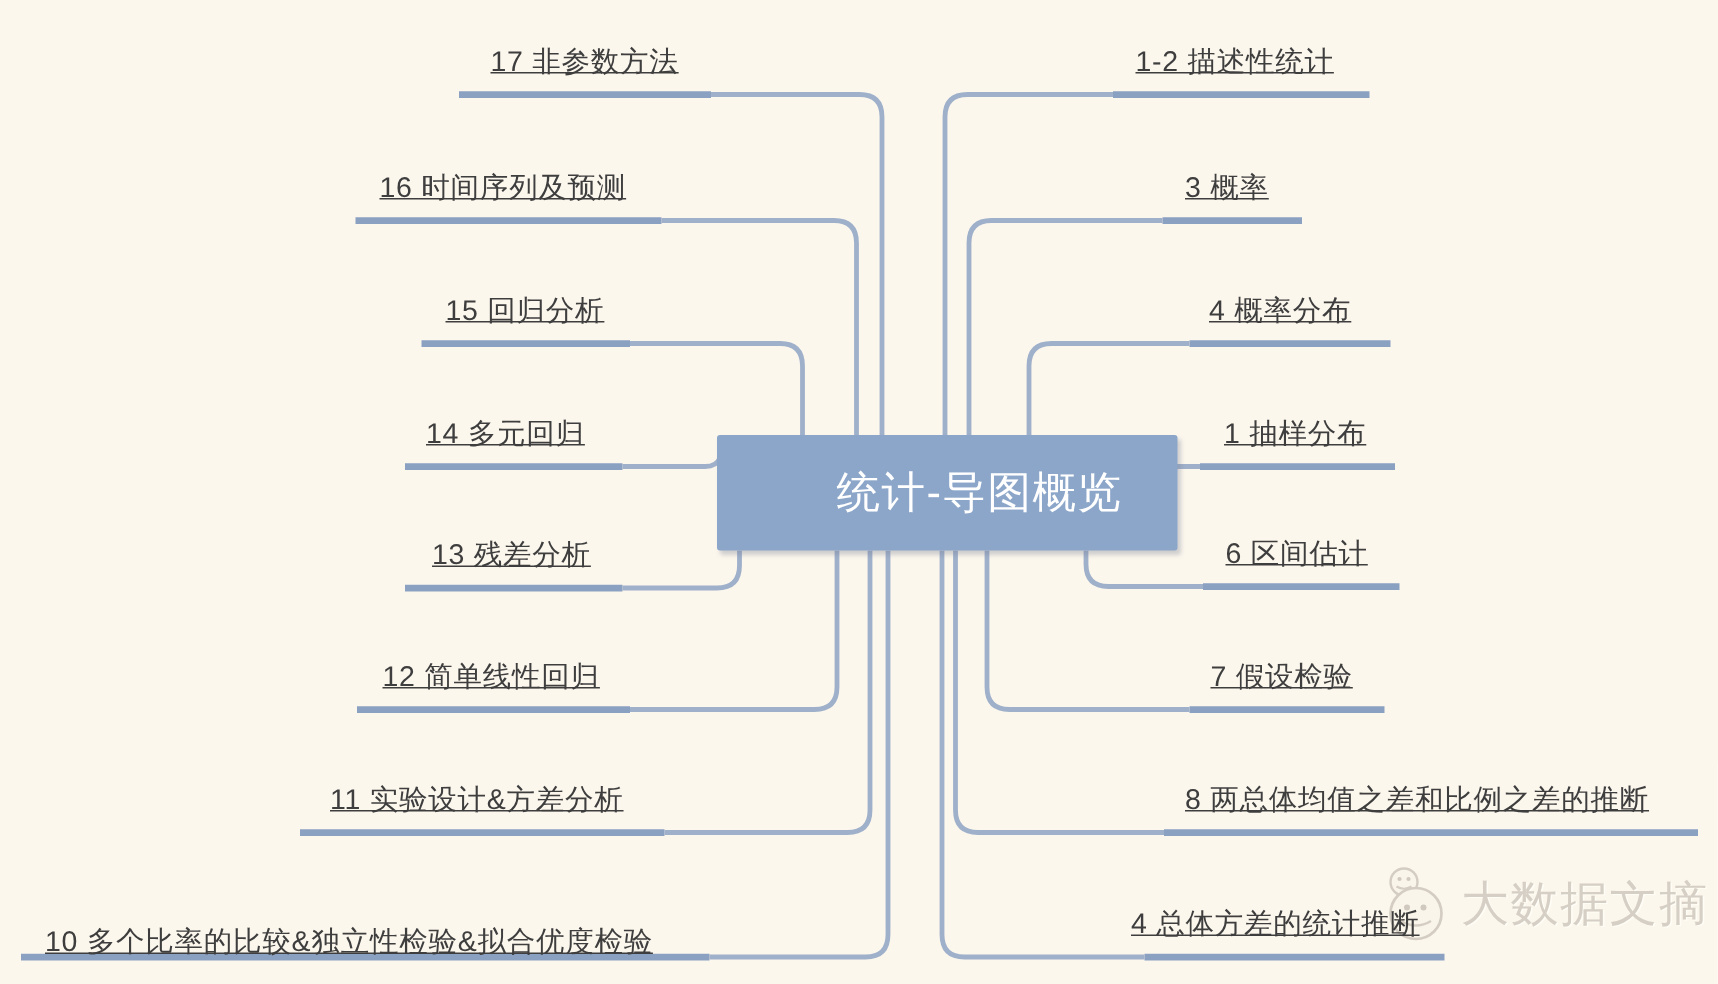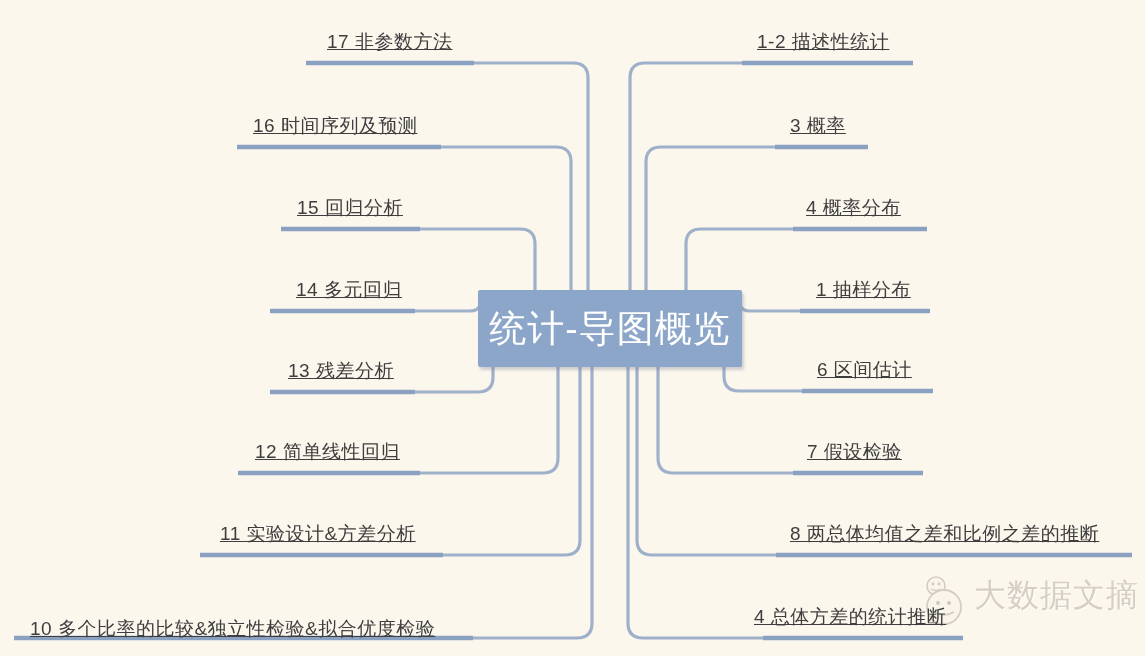--- a/index.html
+++ b/index.html
@@ -10,26 +10,26 @@
   }
   #edges{position:absolute; left:0; top:0; width:1145px; height:656px;}
   #edges .underline{stroke:#8ba1c1; stroke-width:4.5; stroke-linecap:butt;}
   #edges .connector{stroke:#9fb0ca; stroke-width:3.2; fill:none; stroke-linecap:butt;}
   .branch-label{
     position:absolute; white-space:nowrap; line-height:24px; height:24px;
     font-size:19px; color:#3e3e3e; letter-spacing:0.5px;text-decoration:underline;
   }
   .root-node{
     position:absolute; display:flex; align-items:center; justify-content:center;
-    background:#8ca6c9; color:#ffffff; font-size:37px; letter-spacing:1px;
-    border-radius:2px; box-shadow:2px 3px 3px rgba(120,130,150,0.35);
+    background:#8ca6c9; color:#ffffff; font-size:29px; letter-spacing:1px;
+    border-radius:2px; box-shadow:2px 3px 3px rgba(120,130,150,0.35);padding-left:43px;
   }
   .watermark{
     position:absolute; left:918px; top:574px; width:225px; height:58px;
-    display:flex; gap:8px; pointer-events:none;
+    display:flex; align-items:center; gap:8px; pointer-events:none;
   }
   .watermark-text{
     font-family:"Liberation Serif", serif;
     font-size:32px; color:#d5cfc5; letter-spacing:1px;
     text-shadow:1px 1px 0 #fffdf6;
   }
   .logo-icon{flex:0 0 auto;}
 </style>
 </head>
 <body>
@@ -83,21 +83,21 @@
       <circle cx="20" cy="29" r="2" fill="#cfc9bf"></circle>
       <circle cx="31" cy="29" r="2" fill="#cfc9bf"></circle>
       <path d="M16 38 q10 6 20 0" fill="none" stroke="#d3cdc3" stroke-width="1.6"></path>
     </svg>
     <span class="watermark-text">大数据文摘</span>
   </div>
 
 <div class="branch-label" style="left: 327px; top: 30px; color: rgb(62, 62, 62);">17 非参数方法</div>
     <div class="branch-label" style="left: 253px; top: 114px; color: rgb(62, 62, 62);">16 时间序列及预测</div>
     <div class="branch-label" style="left: 297px; top: 196px; color: rgb(62, 62, 62);">15 回归分析</div>
-    <div class="branch-label" style="left: 296px; top: 278px; color: rgb(62, 62, 62);">14 多元回归</div>
+    <div class="branch-label" style="left: 284px; top: 278px; color: rgb(62, 62, 62);">14 多元回归</div>
     <div class="branch-label" style="left: 288px; top: 359px; color: rgb(62, 62, 62);">13 残差分析</div>
     <div class="branch-label" style="left: 255px; top: 440px; color: rgb(62, 62, 62);">12 简单线性回归</div>
     <div class="branch-label" style="left: 220px; top: 522px; color: rgb(62, 62, 62);">11 实验设计&amp;方差分析</div>
     <div class="branch-label" style="left: 30px; top: 605px; color: rgb(62, 62, 62); margin-top: 12px;">10 多个比率的比较&amp;独立性检验&amp;拟合优度检验</div>
     <div class="branch-label" style="left: 757px; top: 30px; color: rgb(62, 62, 62);">1-2 描述性统计</div>
     <div class="branch-label" style="left: 790px; top: 114px; color: rgb(62, 62, 62);">3 概率</div>
     <div class="branch-label" style="left: 806px; top: 196px; color: rgb(62, 62, 62);">4 概率分布</div>
     <div class="branch-label" style="left: 816px; top: 278px; color: rgb(62, 62, 62);">1 抽样分布</div>
     <div class="branch-label" style="left: 817px; top: 358px; color: rgb(62, 62, 62);">6 区间估计</div>
     <div class="branch-label" style="left: 807px; top: 440px; color: rgb(62, 62, 62);">7 假设检验</div>

